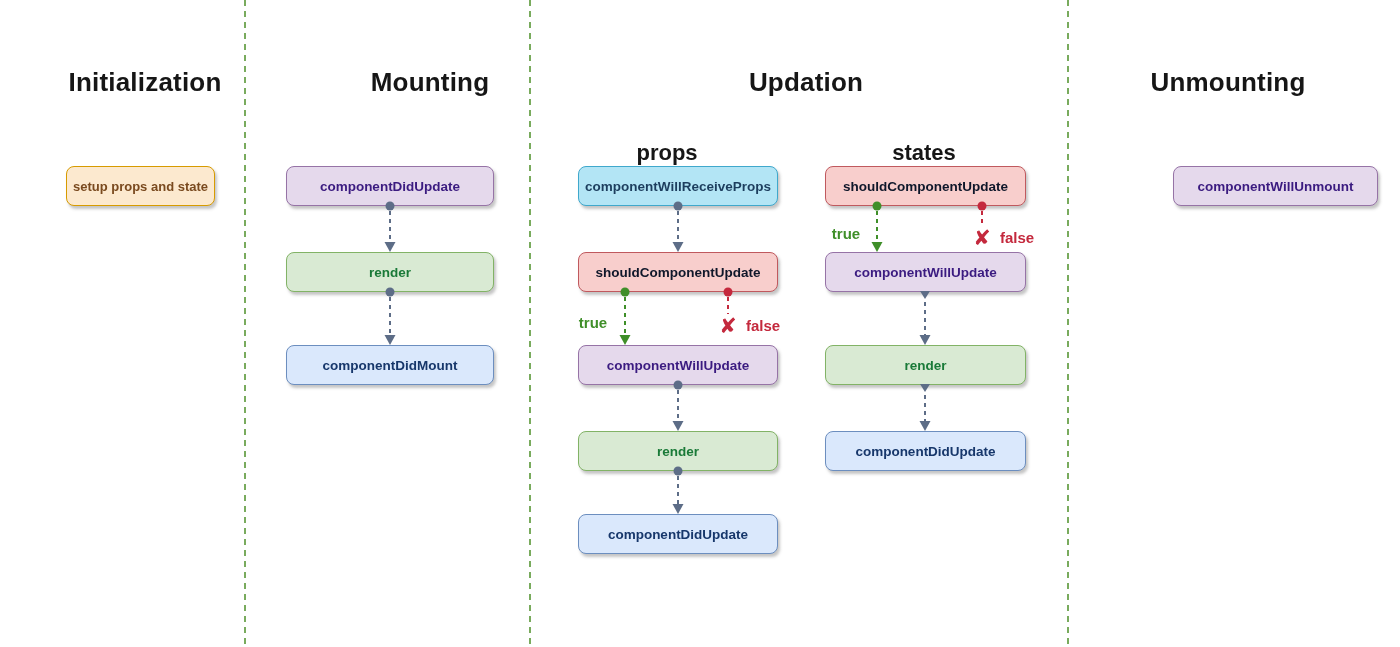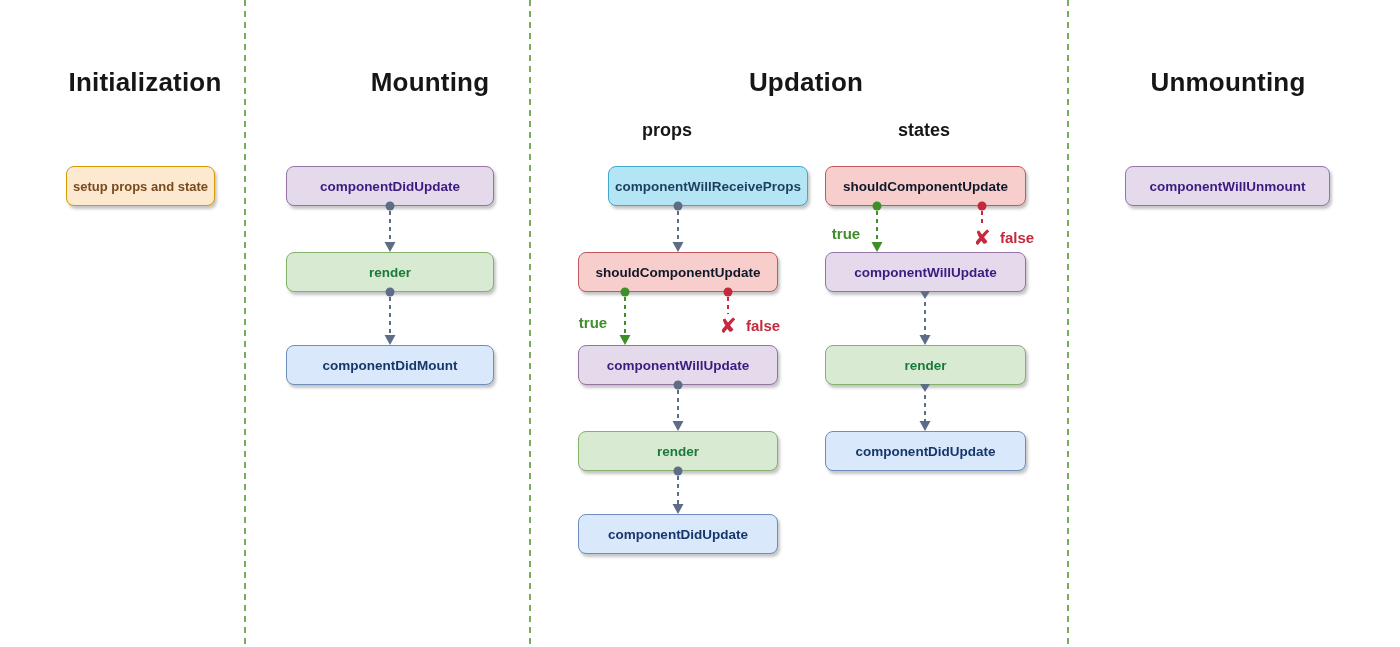--- a/index.html
+++ b/index.html
@@ -12,21 +12,21 @@
     position:absolute; top:0; bottom:0; width:2px;
     background:repeating-linear-gradient(to bottom, #79ab5d 0 6px, transparent 6px 11px);
   }
   .phase-title {
     position:absolute; transform:translateX(-50%);
     font-size:26px; font-weight:700; color:#161616; white-space:nowrap;
     letter-spacing:0.2px;
   }
   .sub-title {
     position:absolute; transform:translateX(-50%);
-    font-size:18px; font-weight:700; color:#161616; white-space:nowrap;
+    font-size:22px; font-weight:700; color:#161616; white-space:nowrap;margin-top:20px;
   }
   .node {
     position:absolute; height:40px; box-sizing:border-box;
     display:flex; align-items:center; justify-content:center;
     border-radius:8px; border:1.5px solid;
     font-size:13.5px; font-weight:700; white-space:nowrap;
     box-shadow:2px 3px 3px rgba(90,90,90,0.35);
     z-index:2;
   }
   .orange { background:#fce9cf; border-color:#d79b00; color:#7a4a1f; }
@@ -63,32 +63,32 @@
 
   <div class="sub-title" style="left:667px;top:120px;">props</div>
   <div class="sub-title" style="left:924px;top:120px;">states</div>
 
   <div class="node orange" style="left:66px;top:166px;width:149px;font-size:13px;">setup props and state</div>
 
   <div class="node purple" style="left:286px;top:166px;width:208px;">componentDidUpdate</div>
   <div class="node green" style="left:286px;top:252px;width:208px;">render</div>
   <div class="node blue" style="left:286px;top:345px;width:208px;">componentDidMount</div>
 
-  <div class="node cyan" style="left:578px;top:166px;width:200px;margin-left:30px;">componentWillReceiveProps</div>
+  <div class="node cyan" style="left:578px;top:166px;width:200px;">componentWillReceiveProps</div>
   <div class="node red" style="left:578px;top:252px;width:200px;">shouldComponentUpdate</div>
   <div class="node purple" style="left:578px;top:345px;width:200px;">componentWillUpdate</div>
   <div class="node green" style="left:578px;top:431px;width:200px;">render</div>
   <div class="node blue" style="left:578px;top:514px;width:200px;">componentDidUpdate</div>
 
   <div class="node red" style="left:825px;top:166px;width:201px;">shouldComponentUpdate</div>
   <div class="node purple" style="left:825px;top:252px;width:201px;">componentWillUpdate</div>
   <div class="node green" style="left:825px;top:345px;width:201px;">render</div>
   <div class="node blue" style="left:825px;top:431px;width:201px;">componentDidUpdate</div>
 
-  <div class="node purple" style="left:1125px;top:166px;width:205px;">componentWillUnmount</div>
+  <div class="node purple" style="left:1173px;top:166px;width:205px;">componentWillUnmount</div>
 
   <svg class="wires" width="1400" height="647" viewBox="0 0 1400 647">
 
     <g stroke="#5d6d87" fill="#5d6d87">
       <circle cx="390" cy="206" r="4.5" stroke="none"></circle>
       <line x1="390" y1="211" x2="390" y2="243" stroke-width="2" stroke-dasharray="4,4" fill="none"></line>
       <polygon points="384.5,242 395.5,242 390,252" stroke="none"></polygon>
     </g>
 
     <g stroke="#5d6d87" fill="#5d6d87">

